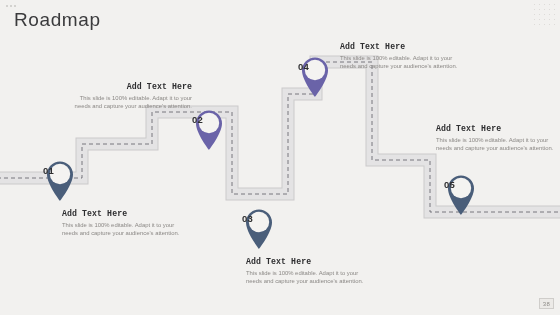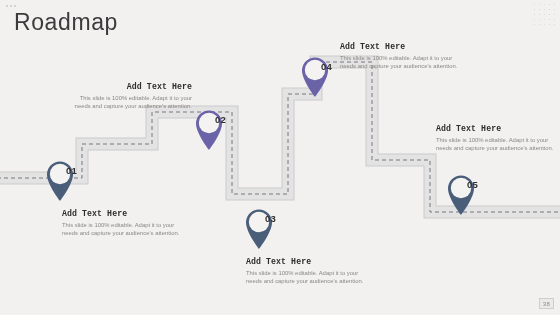--- a/index.html
+++ b/index.html
@@ -19,30 +19,30 @@
     background-image:radial-gradient(#d9d7d4 0.9px, transparent 1px);
     background-size:5px 5px;opacity:.85;}
 
   .page-num{position:absolute;right:6px;bottom:6px;
     min-width:15px;height:11px;border:1px solid #cfcdca;background:#eceae7;
     color:#8e8b87;font-size:6px;line-height:11px;text-align:center;
     letter-spacing:.3px;padding:0 2px;box-sizing:border-box;}
 
   
   .title{position:absolute;left:14px;top:9px;
-    font-size:23px;color:#3b3b3d;letter-spacing:.6px;font-weight:400;}
+    font-size:19px;color:#3b3b3d;letter-spacing:.6px;font-weight:400;}
 
   
   #road{position:absolute;left:0;top:0;width:560px;height:315px;}
 
   
   .marker{position:absolute;width:34px;height:44px;}
   .marker svg{display:block;width:34px;height:44px;}
   .marker .num{
-    position:absolute;left:0;top:6.5px;width:34px;text-align:right;
+    position:absolute;left:0;top:6.5px;width:34px;text-align:left;
     font-size:9.5px;font-weight:700;color:#2f2f31;letter-spacing:.2px;
   }
 
   
   .block{position:absolute;width:118px;}
   .block .head{font-size:8.2px;font-weight:700;color:#2e2e30;
     letter-spacing:.1px;margin:0 0 3px 0;font-family:Liberation Mono, monospace;}
   .block .body{font-size:5.9px;line-height:8.4px;color:#8b8885;margin:0;}
   .block.right{text-align:right;}
   .block.left{text-align:left;}

